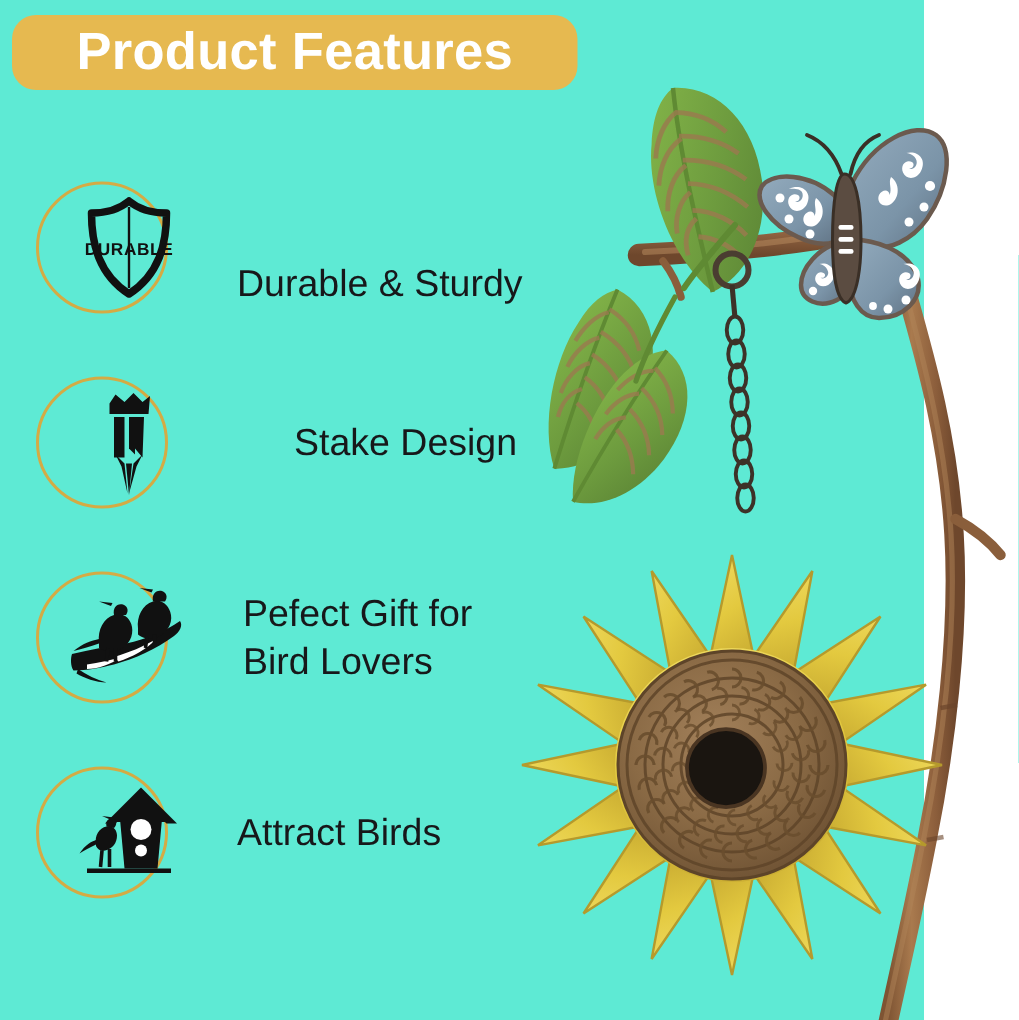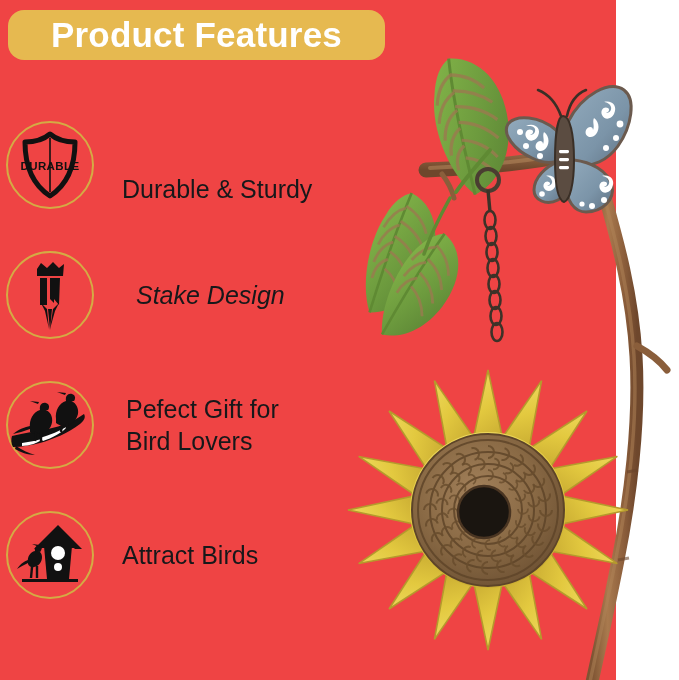--- a/index.html
+++ b/index.html
@@ -11,21 +11,21 @@
     height: 680px;
     background: #ffffff;
     font-family: "Liberation Sans", sans-serif;
     overflow: hidden;
     position: relative;
   }
   #page {
     position: relative;
     width: 616px;
     height: 680px;
-    background: #ef4444;
+    background: #5eead4;
   }
 
   
   .title-banner {
     position: absolute;
     left: 8px;
     top: 10px;
     width: 377px;
     height: 50px;
     background: #e6b950;
@@ -54,20 +54,21 @@
     align-items: center;
   }
   .feature-icon-wrap {
     position: relative;
     width: 100px;
     height: 100px;
     flex: 0 0 100px;
     display: flex;
     align-items: center;
     justify-content: center;
+    padding-left: 36px;
   }
   .icon-ring {
     position: absolute;
     left: 50%;
     top: 50%;
     transform: translate(-50%, -50%);
     width: 88px;
     height: 88px;
     border: 2px solid #d4ab44;
     border-radius: 50%;
@@ -85,21 +86,21 @@
 
   .feature-label {
     color: #17181a;
     font-size: 25px;
     font-weight: normal;
     line-height: 1.28;
     font-family: "Liberation Sans", sans-serif;
     white-space: pre-line;
   }
   .row-1 .feature-label { margin-left: 22px; margin-top: 48px; }
-  .row-2 .feature-label { margin-left: 36px; font-style: italic; }
+  .row-2 .feature-label { margin-left: 60px; }
   .row-3 .feature-label { margin-left: 26px; }
   .row-4 .feature-label { margin-left: 22px; }
 
   
   .product-photo {
     position: absolute;
     left: 330px;
     top: 40px;
     width: 349px;
     height: 640px;

